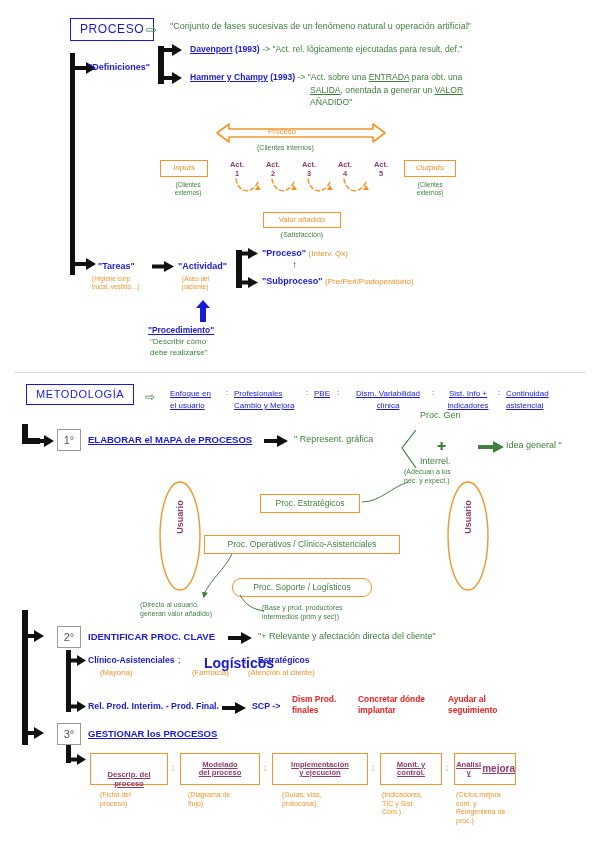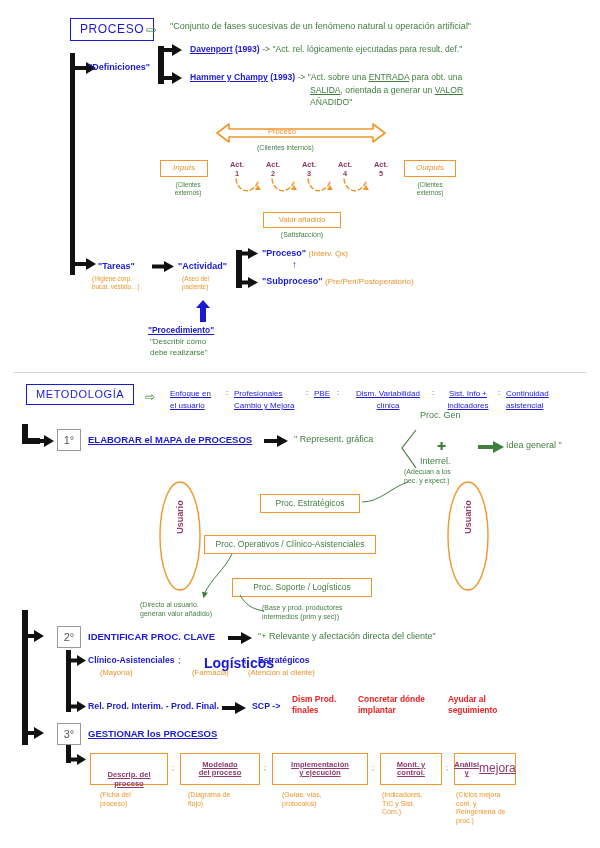--- a/index.html
+++ b/index.html
@@ -292,23 +292,23 @@
 <div class="abs" style="left:360px; top:478px;">
   <svg width="52" height="28" viewBox="0 0 52 28">
       <path d="M2 24 C20 24, 30 10, 48 4" fill="none" stroke="#3f7f3f" stroke-width="1"></path>
     </svg>
 </div>
 <div class="abs tinygreen" style="left:404px; top:468px; width:70px; font-size:7px;">
   <div>(Adecuan a los</div>
   <div>nec. y expect.)</div>
 </div>
 
-<div class="abs obox green" style="left:204px; top:535px; width:172px; height:19px; font-size:8.5px;">Proc. Operativos / Clínico-Asistenciales</div>
-
-<div class="abs obox green" style="left:232px; top:578px; width:140px; height:19px; font-size:8.5px;">Proc. Soporte / Logísticos</div>
+<div class="abs obox green" style="left:204px; top:535px; width:196px; height:19px; font-size:8.5px;">Proc. Operativos / Clínico-Asistenciales</div>
+
+<div class="abs obox green" style="left:232px; top:578px; width:140px; height:19px; font-size:8.5px;border-radius:9px;">Proc. Soporte / Logísticos</div>
 
 <div class="abs" style="left:198px; top:552px;">
   <svg width="36" height="48" viewBox="0 0 36 48">
       <path d="M34 2 C26 18, 14 26, 6 42" fill="none" stroke="#3f7f3f" stroke-width="1"></path>
       <path d="M6 46 l-2.5-6 h6 z" fill="#3f7f3f" transform="rotate(10 5 43)"></path>
     </svg>
 </div>
 <div class="abs tinygreen" style="left:140px; top:601px; width:110px; font-size:7px;">
   <div>(Directo al usuario.</div>
   <div>generan valor añadido)</div>
@@ -433,20 +433,20 @@
 </div>
 <div class="abs tinyorange" style="left:382px; top:791px; width:60px; font-size:7px;">
   <div>(Indicadores,</div>
   <div>TIC y Sist.</div>
   <div>Com.)</div>
 </div>
 <div class="abs purple" style="left:446px; top:764px; font-size:7px;">;</div>
 
 <div class="abs obox" style="left:454px; top:753px; width:62px; height:32px; ">
   <span class="purple u" style="font-size:7.6px; font-weight:bold;">Análisi y</span>
-  <span class="purple u" style="font-size:12px; font-weight:normal;">mejora</span>
+  <span class="purple u" style="font-size:10px; font-weight:bold;">mejora</span>
 </div>
 <div class="abs tinyorange" style="left:456px; top:791px; width:72px; font-size:7px;">
   <div>(Ciclos mejora</div>
   <div>cont. y</div>
   <div>Reingeniería de</div>
   <div>proc.)</div>
 </div>
 
 </body></html>

